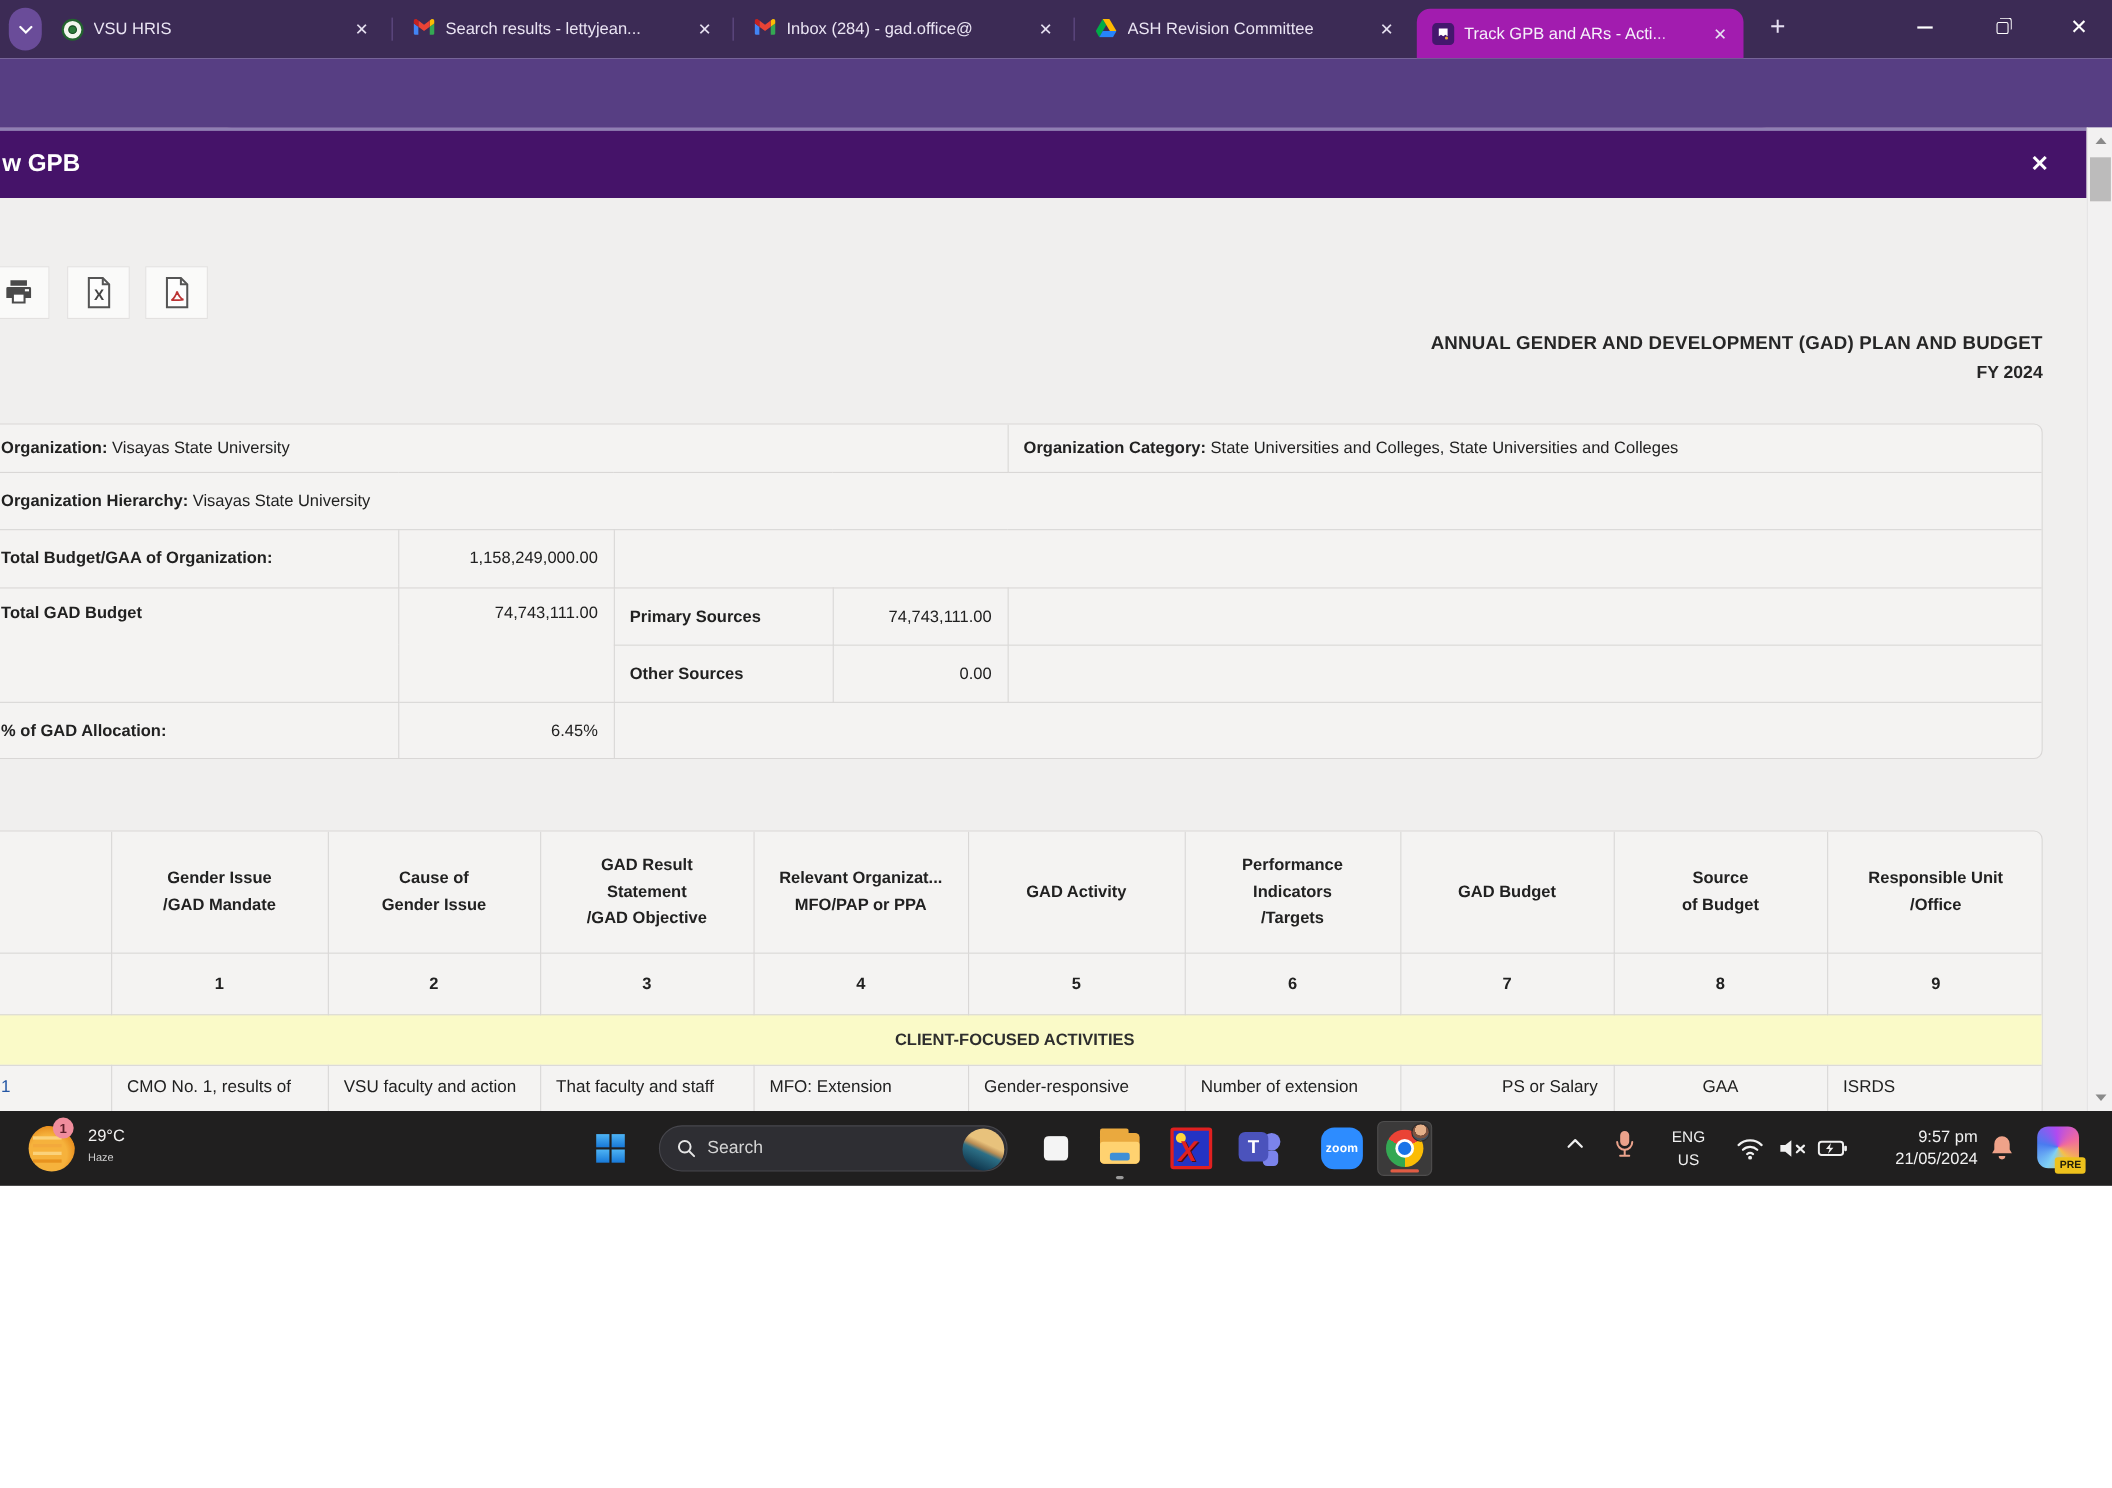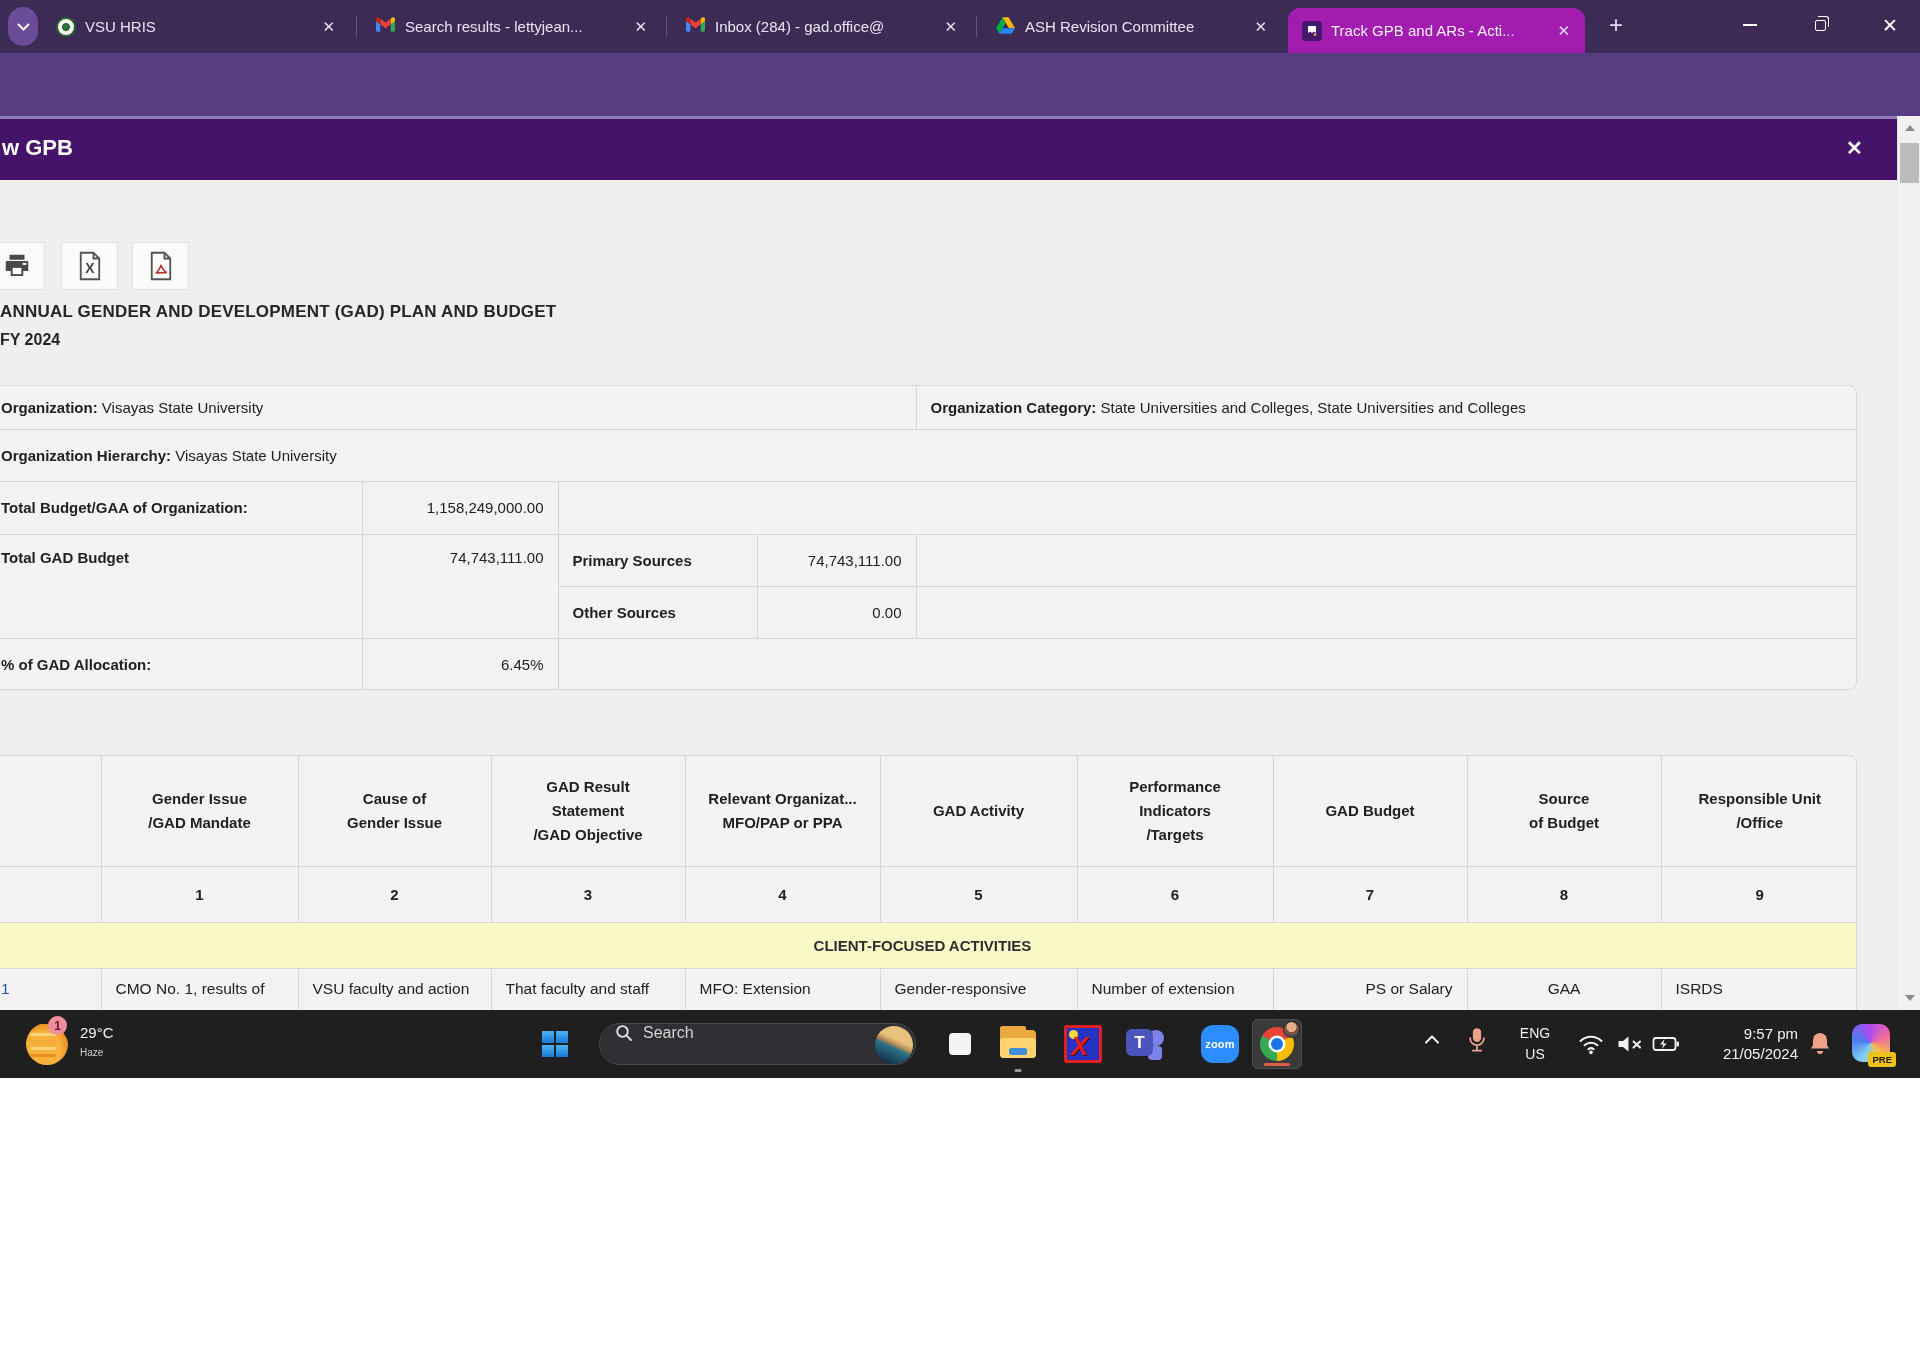--- a/index.html
+++ b/index.html
@@ -41,21 +41,21 @@
   .dots{position:absolute;left:1783px;top:70px;color:#efe9f8;font-size:19px;letter-spacing:0;line-height:9px;text-align:center;width:14px}
 
   
   .pagehead{position:absolute;left:0;top:116px;width:1897px;height:64px;background:#451369;border-top:3px solid #8f7fb2}
   .pagehead .t{position:absolute;left:2px;top:16px;color:#fff;font-size:22px;font-weight:bold}
   .pagehead .x{position:absolute;left:1846px;top:17px;color:#fff;font-size:20px;font-weight:bold}
 
   
   .content{position:absolute;left:0;top:180px;width:1897px;height:830px;background:#f0efee;overflow:hidden}
   .toolbtn{position:absolute;top:62px;width:57px;height:48px;background:#fafaf9;border:1px solid #e3e1e0;display:flex;align-items:center;justify-content:center}
-  .doctitle{position:absolute;left:0;top:122px;width:1857px;text-align:left;color:#262626}
+  .doctitle{position:absolute;left:0;top:122px;width:1857px;text-align:right;color:#262626}
   .doctitle .l1{font-size:17px;font-weight:bold;letter-spacing:.2px}
   .doctitle .l2{font-size:16px;font-weight:bold;margin-top:9px}
 
   .tblwrap{position:absolute;left:-14px;width:1871px;background:#f4f3f2;border:1px solid #d9d7d6;border-radius:8px;overflow:hidden}
   table{width:100%;border-collapse:collapse;border:hidden;table-layout:fixed}
   td{border:1px solid #d9d7d6;font-size:15px;color:#212121;padding:8px 14px;vertical-align:middle}
   td b{font-weight:bold}
   .num{text-align:right}
   .vtop{vertical-align:top;padding-top:14px}
 
@@ -79,21 +79,21 @@
   
   .taskbar{position:absolute;left:0;top:1010px;width:1920px;height:68px;background:#201f1f;color:#fff}
   .weathericon{position:absolute;left:26px;top:13px;width:42px;height:42px;border-radius:50%;background:radial-gradient(circle at 42% 62%,#f6b23c 0 48%,#e88f1f 70%,transparent 72%);overflow:hidden}
   .weathericon::before{content:"";position:absolute;left:4px;top:10px;width:26px;height:3px;background:#fbd27a;box-shadow:0 7px 0 #f3a93c,0 14px 0 #fbd27a,0 21px 0 #e8931f}
   .wbadge{position:absolute;left:48px;top:6px;width:19px;height:19px;border-radius:50%;background:#f08d9d;color:#5d1f2a;font-size:12px;font-weight:bold;display:flex;align-items:center;justify-content:center}
   .wtext{position:absolute;left:80px;top:13px;line-height:20px}
   .wtemp{font-size:15px;color:#f2f2f2}
   .wcond{font-size:10px;color:#cfcfcf}
   .winlogo{position:absolute;left:542px;top:21px;display:grid;grid-template-columns:12px 12px;grid-template-rows:12px 12px;gap:2px}
   .winlogo i{background:linear-gradient(180deg,#4db3f4,#1879d8)}
-  .searchpill{position:absolute;left:599px;top:13px;width:317px;height:42px;border-radius:21px;background:#2e2e33;border:1px solid #47474d;display:flex;align-items:flex-start}
+  .searchpill{position:absolute;left:599px;top:13px;width:317px;height:42px;border-radius:21px;background:#2e2e33;border:1px solid #47474d;display:flex;align-items:center}
   .searchpill .lbl{font-size:16px;color:#d4d4d4;margin-left:10px}
   .sthumb{position:absolute;right:2px;top:2px;width:38px;height:38px;border-radius:50%;background:linear-gradient(205deg,#e8c27c 0 38%,#b98d54 48%,#2c6f86 56%,#0d3148 90%)}
   .tbic{position:absolute;top:15px;width:38px;height:38px;display:flex;align-items:center;justify-content:center}
   .tv-back{position:absolute;right:4px;top:4px;width:20px;height:20px;background:#9b9b9b;border-radius:4px}
   .tv-front{position:absolute;left:4px;bottom:4px;width:22px;height:22px;background:#f4f4f4;border-radius:4px}
   .folder{position:relative;width:36px;height:28px}
   .folder .back{position:absolute;inset:0;background:#eaa93e;border-radius:4px}
   .folder .tab{position:absolute;left:0;top:-4px;width:15px;height:8px;background:#eaa93e;border-radius:2px 2px 0 0}
   .folder .front{position:absolute;left:0;bottom:0;width:36px;height:20px;background:#ffd270;border-radius:3px 3px 4px 4px}
   .folder .clip{position:absolute;left:9px;bottom:3px;width:18px;height:7px;background:#3f8fd6;border-radius:2px}

